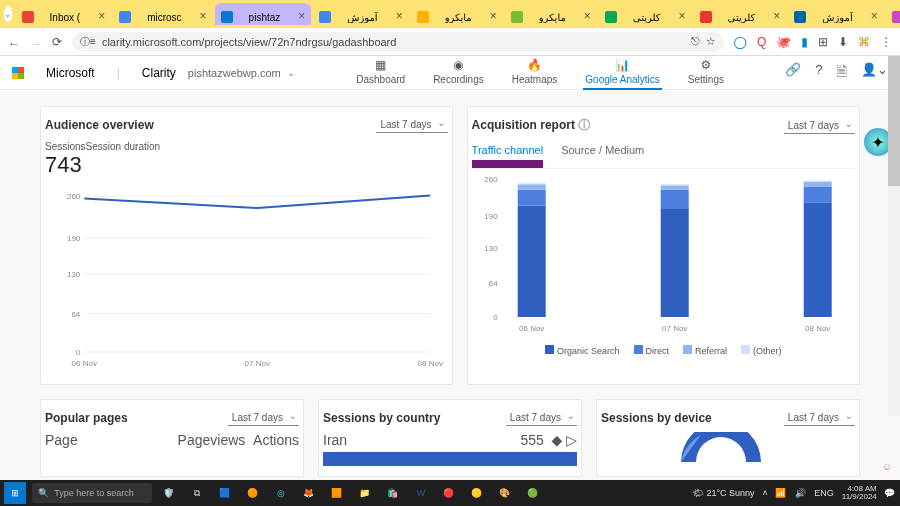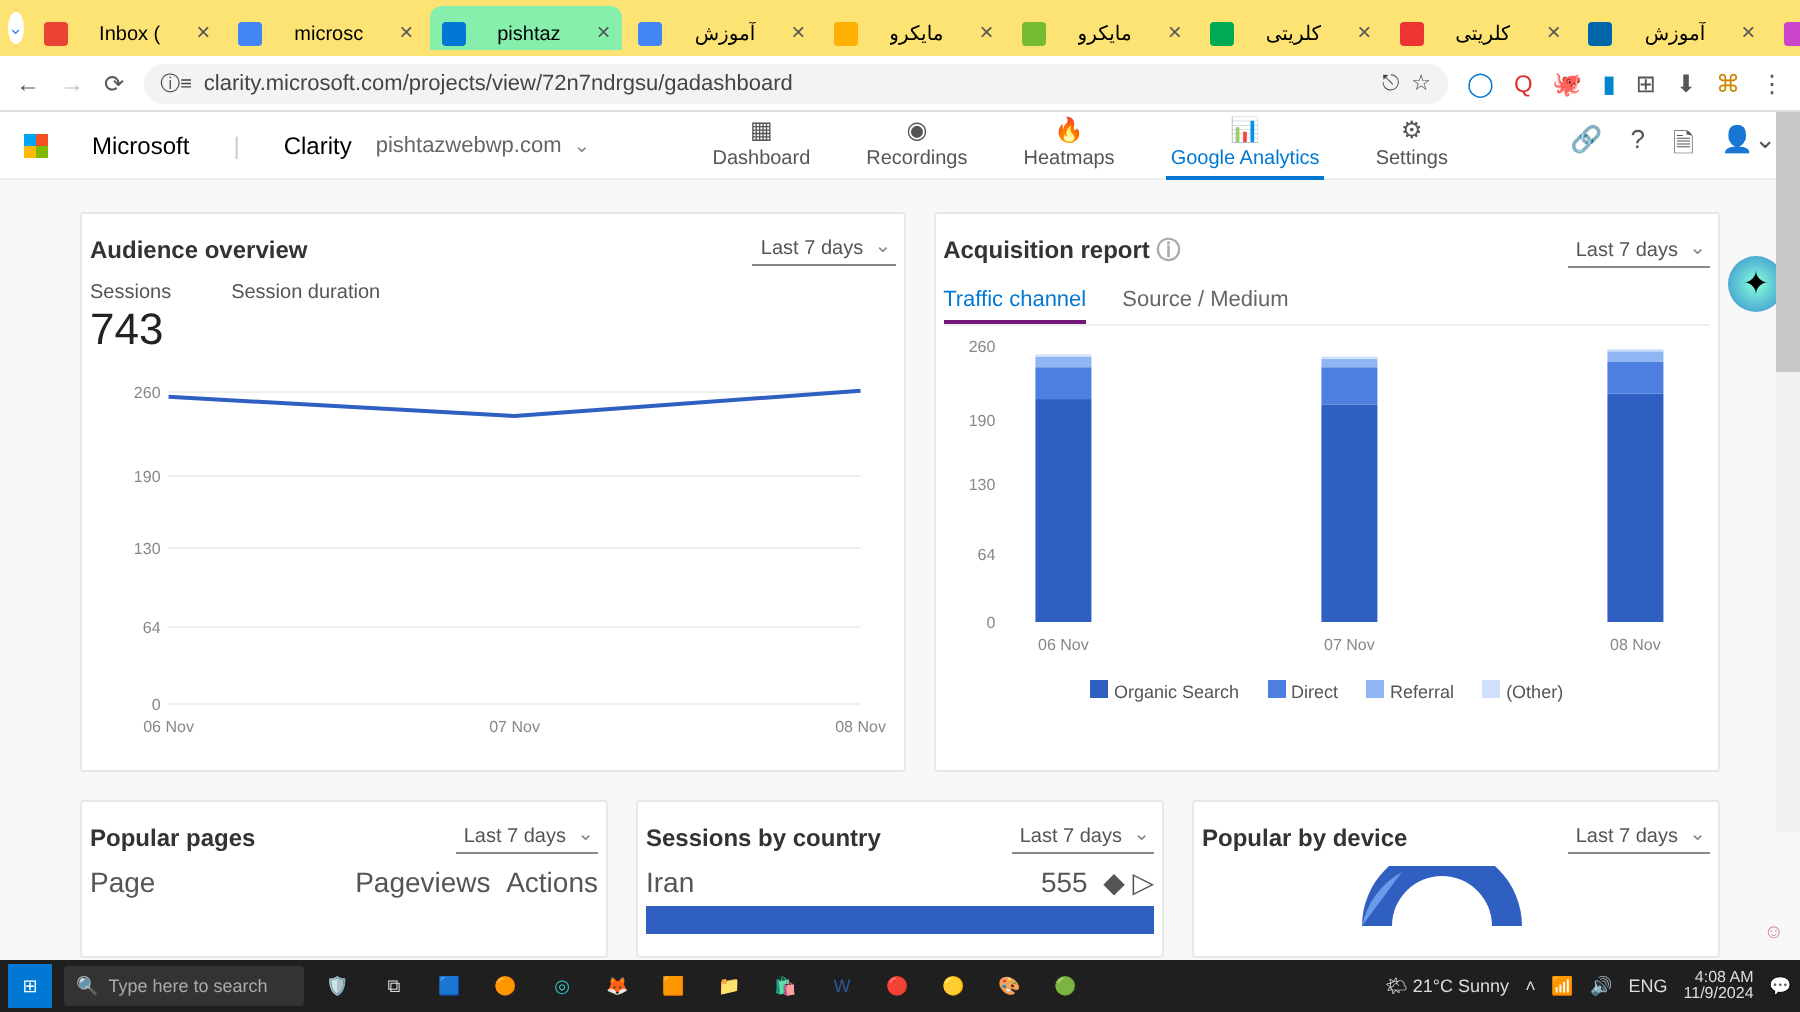--- a/index.html
+++ b/index.html
@@ -1,19 +1,19 @@
 <!DOCTYPE html>
 <html><head>
 <meta charset="utf-8">
 <style>
 *{margin:0;padding:0;box-sizing:border-box;font-family:"Segoe UI",Arial,sans-serif}
 body{width:900px;height:506px;background:#f5f5f5;overflow:hidden;position:relative}
 .tabbar{height:28px;background:#fce373;display:flex;align-items:center;padding:0 4px;font-size:10px}
 .tab{display:flex;align-items:flex-end;padding:2px 6px;margin-right:2px;height:22px;border-radius:6px 6px 0 0;gap:16px;max-width:100px}
-.tab.active{background:#86efac}
+.tab.active{background:#c4b5fd}
 .tab .ti{width:12px;height:12px;flex:none}
 .tab .tl{overflow:hidden;white-space:nowrap;text-overflow:ellipsis}
 .tab .tc{color:#555;font-size:12px;margin-left:2px}
 .wbtns{margin-left:auto;display:flex;gap:14px;padding-right:8px;color:#444}
 .addrbar{height:28px;background:#fff;display:flex;align-items:center;padding:0 8px;gap:10px;border-bottom:1px solid #ddd;font-size:12px;color:#555}
 .addr{flex:1;background:#f1f3f4;border-radius:12px;height:20px;display:flex;align-items:center;padding:0 8px;gap:6px;font-size:11px;color:#444}
 .aicons{display:flex;gap:10px;align-items:center}
 .header{height:34px;background:#fff;display:flex;align-items:center;padding:0 12px;gap:12px;border-bottom:1px solid #eee}
 .brand{display:flex;align-items:center;gap:22px;font-size:12px}
 .ms{display:inline-block;width:12px;height:12px;background:conic-gradient(#f25022 0 25%,#7fba00 0 50%,#ffb900 0 75%,#00a4ef 0)}
@@ -23,32 +23,32 @@
 .tnitem{display:flex;flex-direction:column;align-items:center;gap:2px;padding:3px 2px}
 .tnitem.active{border-bottom:2px solid #0078d4;color:#0078d4}
 .hicons{display:flex;gap:14px;color:#555;font-size:13px}
 .page{height:calc(506px - 28px - 28px - 34px - 26px);overflow:auto;padding:16px 40px;background:#f8f8f8;position:relative}
 .row{display:flex;gap:14px;margin-bottom:14px}
 .card{background:#fff;border:1px solid #e8e8e8;border-radius:2px;padding:10px 4px;position:relative}
 .cardhead{display:flex;align-items:center;justify-content:space-between;margin-bottom:6px}
 .ctitle{font-size:12px;font-weight:600;color:#333}
 .drop{font-size:10px;color:#555;border-bottom:1px solid #888;padding:2px 16px 2px 4px;position:relative}
 .drop::after{content:"⌄";position:absolute;right:2px;top:0;color:#888}
-.metrics{display:flex;gap:30px;margin:8px 0 12px}
+.metrics{display:flex;margin:8px 0 12px}
 .mlabel{font-size:10px;color:#555}
 .mval{font-size:22px;font-weight:300;color:#222}
 svg.linechart{width:100%;height:180px}
 .axlbl{font-size:8px;fill:#888}
 .grid{stroke:#eee}
 svg.barchart{width:100%;height:160px}
 .legend{display:flex;gap:14px;margin-top:6px;font-size:9px;color:#555;justify-content:center}
 .lbox{width:9px;height:9px;display:inline-block;margin-right:3px}
 .subtabs{display:flex;gap:18px;font-size:11px;color:#666;border-bottom:1px solid #eee;margin-bottom:6px}
 .subtab{padding:4px 0}
-.subtab.active{color:#0078d4;border-bottom:2px solid #701a75}
+.subtab.active{color:#0078d4;border-bottom:8px solid #701a75}
 .col3{flex:1}
 .th{display:flex;justify-content:space-between;font-size:14px;color:#555;margin-top:6px}
 .hbar{height:14px;background:#2f5fc1;margin-top:4px}
 .fab{position:fixed;right:8px;top:128px;width:28px;height:28px;border-radius:50%;background:radial-gradient(#8fd,#38c);display:flex;align-items:center;justify-content:center}
 .scrollbar{position:absolute;right:0;top:56px;width:12px;height:360px;background:#f1f1f1}
 .sbthumb{background:#c7c7c7;width:12px;height:130px}
 .taskbar{position:absolute;bottom:0;left:0;right:0;height:26px;background:#1f1f1f;display:flex;align-items:center;padding:0 4px;color:#ddd;font-size:9px;gap:6px}
 .tbtn{width:22px;height:22px;display:flex;align-items:center;justify-content:center}
 .search{background:#333;height:20px;border-radius:2px;display:flex;align-items:center;padding:0 6px;width:120px;color:#aaa;gap:5px}
 .tray{margin-left:auto;display:flex;align-items:center;gap:8px}
@@ -288,21 +288,21 @@
         <span class="drop">Last 7 days</span>
       </div>
       <div class="th">
           <span>Iran</span>
         <span><span>555</span>&nbsp;&nbsp;◆&nbsp;▷</span>
       </div>
       <div class="hbar"></div>
     </div>
     <div class="card col3">
       <div class="cardhead">
-        <span class="ctitle">Popular by device</span>
+        <span class="ctitle">Sessions by device</span>
         <span class="drop">Last 7 days</span>
       </div>
       <svg width="100%" height="30">
         <path d="M80 30 A40 40 0 0 1 160 30" fill="#2f5fc1"></path>
         <path d="M95 30 A25 25 0 0 1 145 30" fill="#fff"></path>
         <path d="M80 30 A40 40 0 0 1 100 3" fill="#6a9be8"></path>
       </svg>
     </div>
   </div>
 </div>

